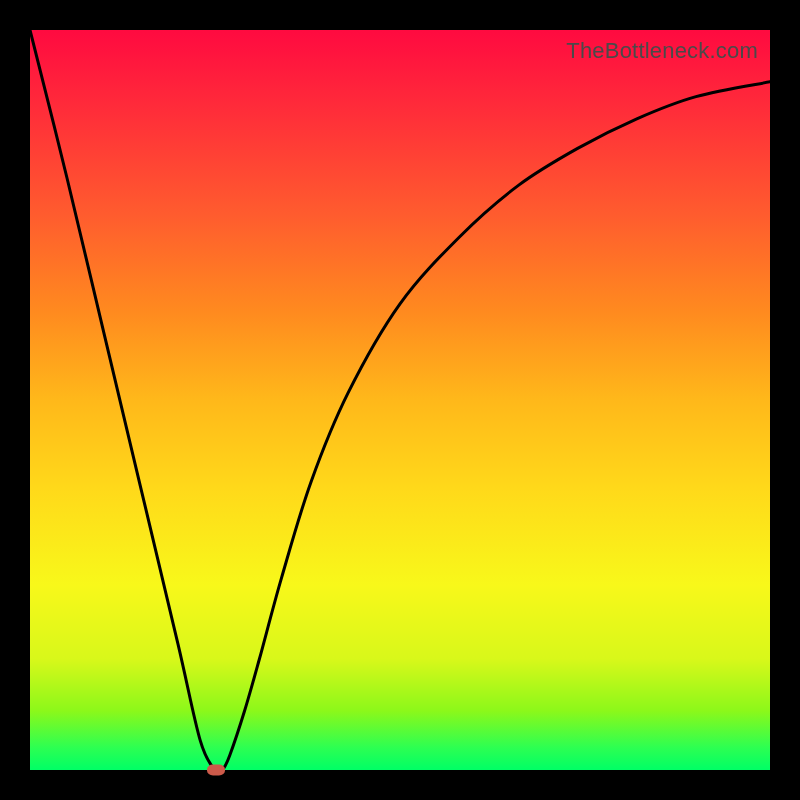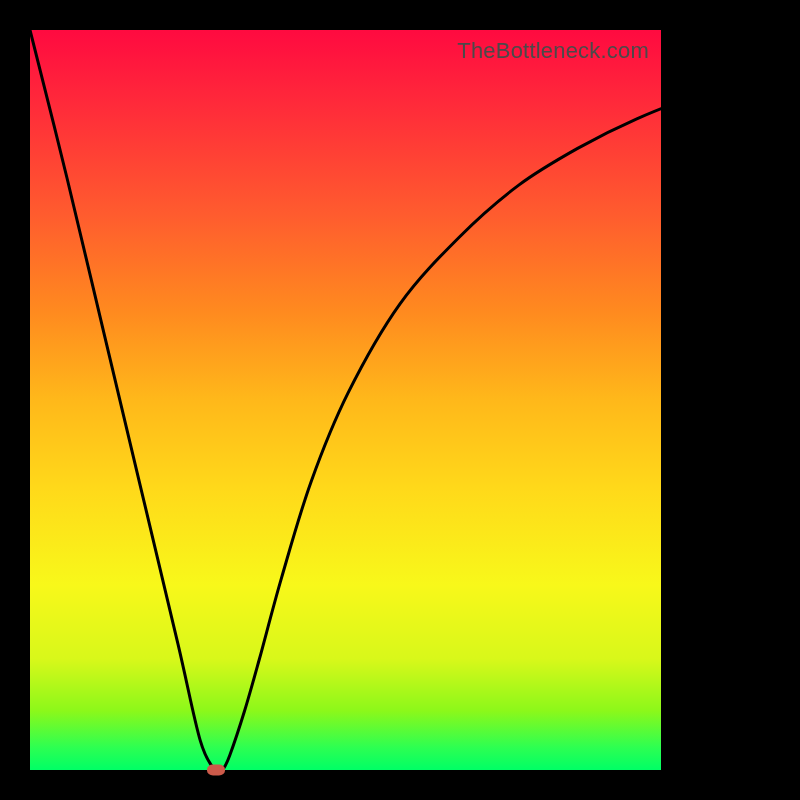--- a/index.html
+++ b/index.html
@@ -14,21 +14,21 @@
   .frame {
     position: relative;
     width: 800px;
     height: 800px;
     background: #000;
   }
   .plot-area {
     position: absolute;
     left: 30px;
     top: 30px;
-    width: 631px;
+    width: 740px;
     height: 740px;
     background: linear-gradient(
       to bottom,
       #ff0a40 0%,
       #ff2a3a 10%,
       #ff5c2e 25%,
       #ff8a1f 38%,
       #ffb81a 50%,
       #ffd91a 62%,
       #f8f81a 75%,

